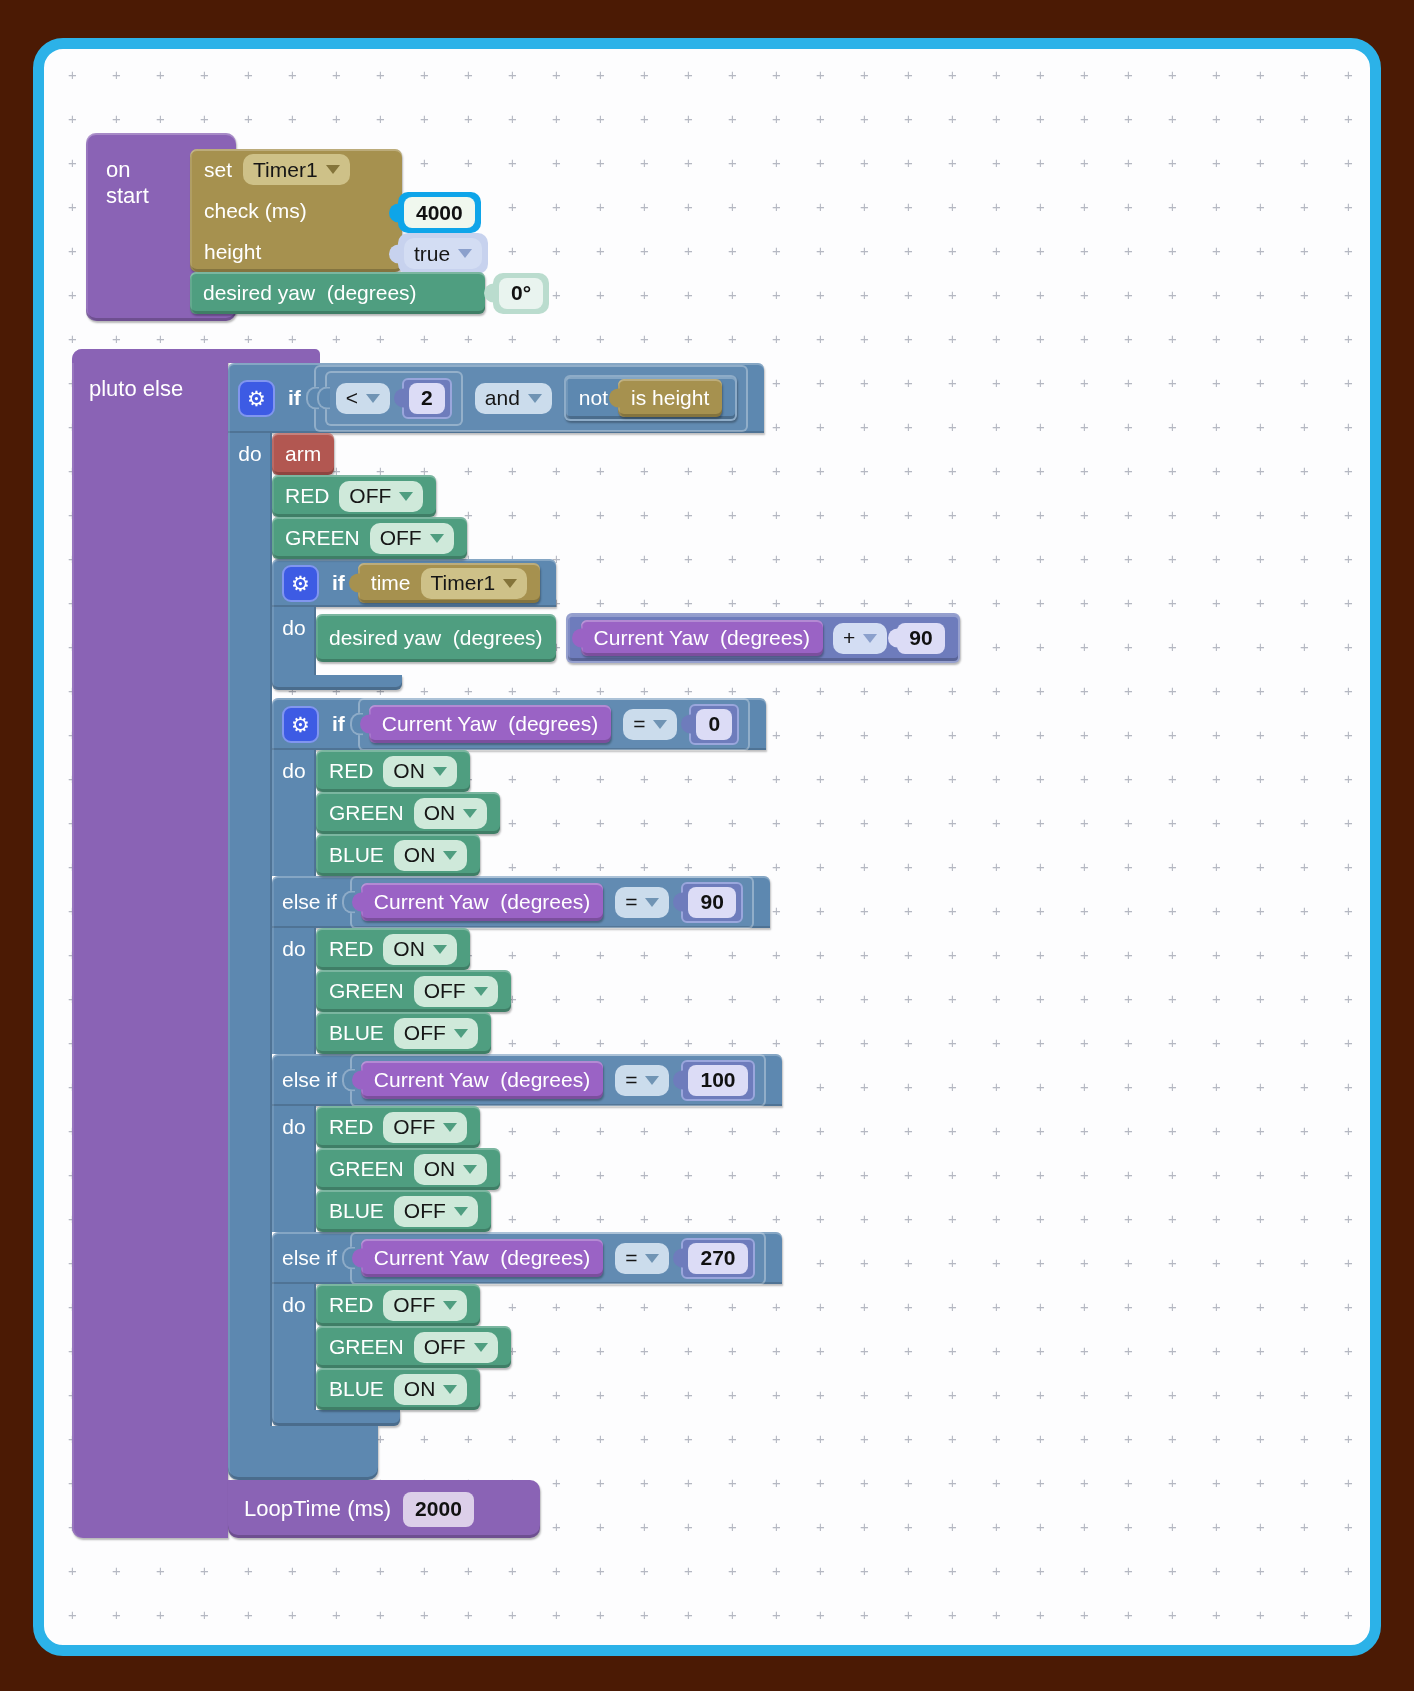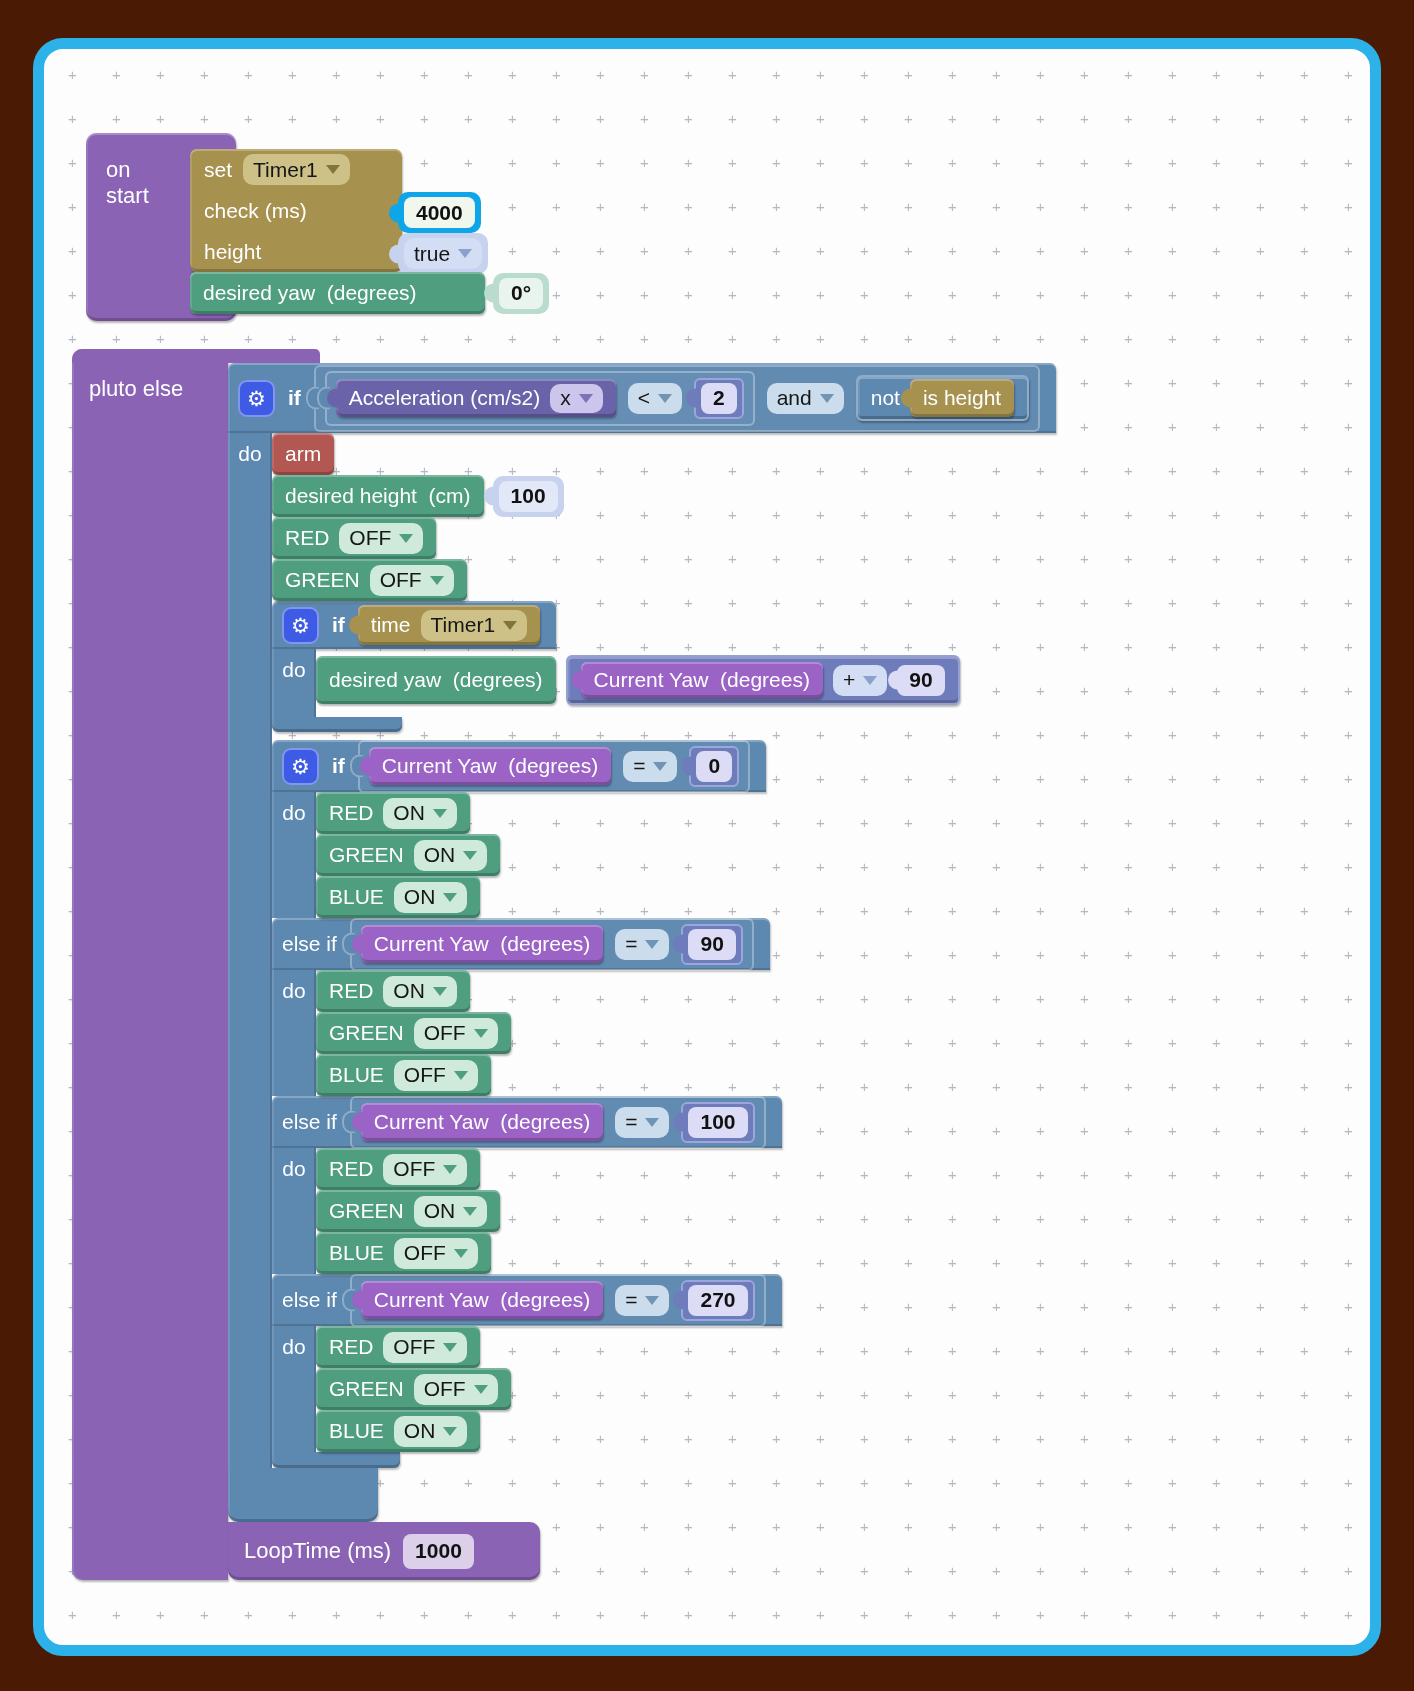--- a/index.html
+++ b/index.html
@@ -1242,27 +1242,20 @@
       <div class="pl-label">pluto else</div>
 
       <div class="pl-stack">
 
         <div class="cb">
           <div class="cb-head blueBG" style="height:70px;">
             <span class="gear"></span>
             <span class="iflabel">if</span>
             <span class="sock">
               <span class="sock" style="padding:5px 9px;">
-                <span class="blk indigoBG h38 tabL">
-                  <span>Acceleration (cm/s2)</span>
-                  <span class="dd dd-lav" style="height:29px;">
-                    <span>x</span>
-                    <span class="tri"></span>
-                  </span>
-                </span>
                 <span class="dd dd-steel">
                   <span>&lt;</span>
                   <span class="tri"></span>
                 </span>
                 <span class="holder">
                   <span class="field f-lav">2</span>
                 </span>
               </span>
               <span class="dd dd-steel">
                 <span>and</span>
@@ -1280,28 +1273,20 @@
           <div class="cb-body">
             <div class="spine blueBG">
               <span>do</span>
             </div>
             <div class="stack">
 
               <div class="blk brickBG h42">
                 <span>arm</span>
               </div>
 
-              <div class="stmt-row">
-                <div class="blk tealBG h42">
-                  <span>desired height&nbsp; (cm)</span>
-                </div>
-                <span class="vshadow vs-peri" style="margin-left:9px;">
-                  <span class="field f-peri">100</span>
-                </span>
-              </div>
 
               <div class="blk tealBG h42">
                 <span>RED</span>
                 <span class="dd dd-mint">
                   <span>OFF</span>
                   <span class="tri"></span>
                 </span>
               </div>
               <div class="blk tealBG h42">
                 <span>GREEN</span>
@@ -1530,19 +1515,19 @@
                 <div class="foot blueBG" style="width:128px;height:16px;"></div>
               </div>
 
             </div>
           </div>
           <div class="foot blueBG" style="width:150px;height:54px;border-radius:0 0 10px 10px;"></div>
         </div>
 
         <div class="loop-row">
           <span>LoopTime (ms)</span>
-          <span class="field f-plum" style="height:35px;">1000</span>
+          <span class="field f-plum" style="height:35px;">2000</span>
         </div>
       </div>
     </div>
 
   </div>
 </div>
 
 </body></html>

